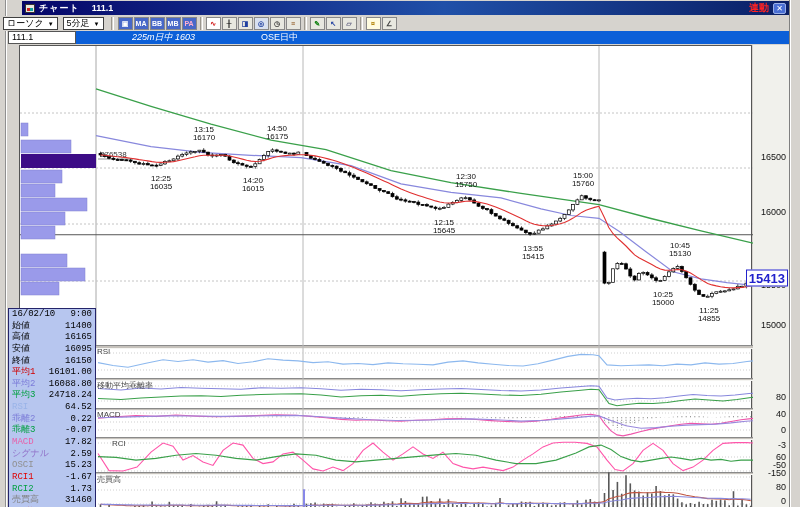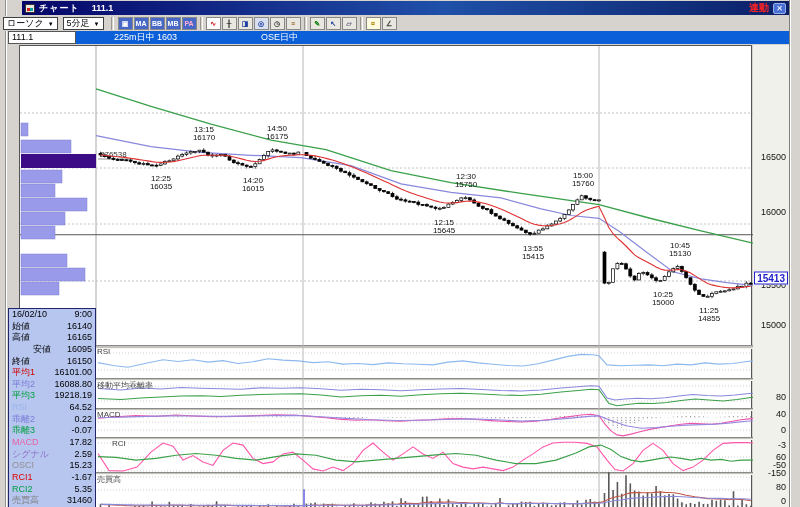--- a/index.html
+++ b/index.html
@@ -24,38 +24,38 @@
     padding:0 3px; display:flex; align-items:center; gap:4px; margin-right:3px; }
   .dd .arr { font-size:6px; }
   .tb-sep { width:3px; height:13px; border-left:1px solid #9a968e; border-right:1px solid #fff; margin:0 2px; }
   .tb-icon { width:15px; height:13px; font-size:7px; font-weight:bold; display:flex;
     align-items:center; justify-content:center; border:1px solid #888; }
   .infobar { position:absolute; left:6px; top:31px; right:11px; height:13px; }
   .code-box { position:absolute; left:2px; top:0; width:68px; height:13px; background:#fff;
     border:1px solid #555; font-size:9px; padding:0 3px; line-height:11px; }
   .blue-bar { position:absolute; left:70px; right:0; top:0; height:13px; background:#0b5fd8;
     color:#fff; font-size:9px; line-height:13px; }
-  .blue-bar .s1 { position:absolute; left:38px; } .blue-bar .s2 { position:absolute; left:185px; }
+  .blue-bar .s1 { position:absolute; left:56px;font-style:italic; } .blue-bar .s2 { position:absolute; left:185px; }
   
   .chart-wrap { position:absolute; left:19px; top:45px; width:733px; height:462px;
     background:#fff; border:1px solid #555; border-bottom:none; }
   #chart-svg { position:absolute; left:0; top:0; }
   .axis-strip { position:absolute; left:753px; top:45px; width:36px; height:462px; background:#f1f1ec; }
   .axis-label { position:absolute; right:3px; transform:translateY(-50%); font-size:9px; color:#111; }
-  .axis-box { position:absolute; right:1px; transform:translateY(-50%); font-size:10px; font-weight:bold;
+  .axis-box { position:absolute; right:1px; transform:translateY(-50%); font-size:13px; font-weight:bold;
     color:#2222cc; background:#fff; border:1px solid #2222cc; padding:0 2px; }
   .panel-label { position:absolute; font-size:8px; color:#444; z-index:3; }
   .right-strip { position:absolute; left:789px; top:0; width:11px; height:507px; background:#d6d3ce;
     border-left:1px solid #808080; box-shadow:inset 1px 0 0 #fff; }
   .left-line { position:absolute; left:5px; top:0; width:1px; height:507px; background:#909090;
     box-shadow:1px 0 0 #fff; }
   
   .data-panel { position:absolute; left:8px; top:308px; width:88px; background:#b7c6ef;
     border:1px solid #24246a; z-index:5; font-size:9px; }
-  .dp-row { display:flex; justify-content:space-between; height:11.65px; line-height:11.5px; padding:0 3px; }
+  .dp-row { display:flex; justify-content:space-between; height:11.65px; line-height:11.5px; padding:0 3px;font-family:Liberation Mono, monospace; }
   .dp-row .v { color:#000; }
 </style>
 </head>
 <body>
 
 <div class="left-line"></div>
 
 <div class="titlebar">
   <span class="title-icon"></span>
   <span class="title-text">チャート</span>
@@ -822,45 +822,45 @@
   </div>
 <div class="right-strip"></div>
 
 <div class="data-panel" id="data-panel">
     <div class="dp-row">
       <span style="color: rgb(0, 0, 0);">16/02/10</span>
       <span class="v">9:00</span>
     </div>
     <div class="dp-row">
       <span style="color: rgb(0, 0, 0);">始値</span>
-      <span class="v">16140</span>
+      <span class="v">11400</span>
     </div>
     <div class="dp-row">
       <span style="color: rgb(0, 0, 0);">高値</span>
       <span class="v">16165</span>
     </div>
     <div class="dp-row">
-      <span style="color: rgb(0, 0, 0); margin-left: 21px;">安値</span>
+      <span style="color: rgb(0, 0, 0);">安値</span>
       <span class="v">16095</span>
     </div>
     <div class="dp-row">
       <span style="color: rgb(0, 0, 0);">終値</span>
       <span class="v">16150</span>
     </div>
     <div class="dp-row">
       <span style="color: rgb(208, 0, 0);">平均1</span>
       <span class="v">16101.00</span>
     </div>
     <div class="dp-row">
       <span style="color: rgb(123, 123, 216);">平均2</span>
       <span class="v">16088.80</span>
     </div>
     <div class="dp-row">
       <span style="color: rgb(0, 160, 64);">平均3</span>
-      <span class="v">19218.19</span>
+      <span class="v">24718.24</span>
     </div>
     <div class="dp-row">
       <span style="color: rgb(154, 180, 232);">RSI</span>
       <span class="v">64.52</span>
     </div>
     <div class="dp-row">
       <span style="color: rgb(123, 123, 216);">乖離2</span>
       <span class="v">0.22</span>
     </div>
     <div class="dp-row">
@@ -878,21 +878,21 @@
     <div class="dp-row">
       <span style="color: rgb(144, 144, 144);">OSCI</span>
       <span class="v">15.23</span>
     </div>
     <div class="dp-row">
       <span style="color: rgb(224, 0, 0);">RCI1</span>
       <span class="v">-1.67</span>
     </div>
     <div class="dp-row">
       <span style="color: rgb(0, 160, 64);">RCI2</span>
-      <span class="v">5.35</span>
+      <span class="v">1.73</span>
     </div>
     <div class="dp-row">
       <span style="color: rgb(128, 128, 128);">売買高</span>
       <span class="v">31460</span>
     </div>
     <div class="dp-row">
       <span style="color: rgb(224, 64, 64);">V平均1</span>
       <span class="v">14631</span>
     </div>
   </div>

